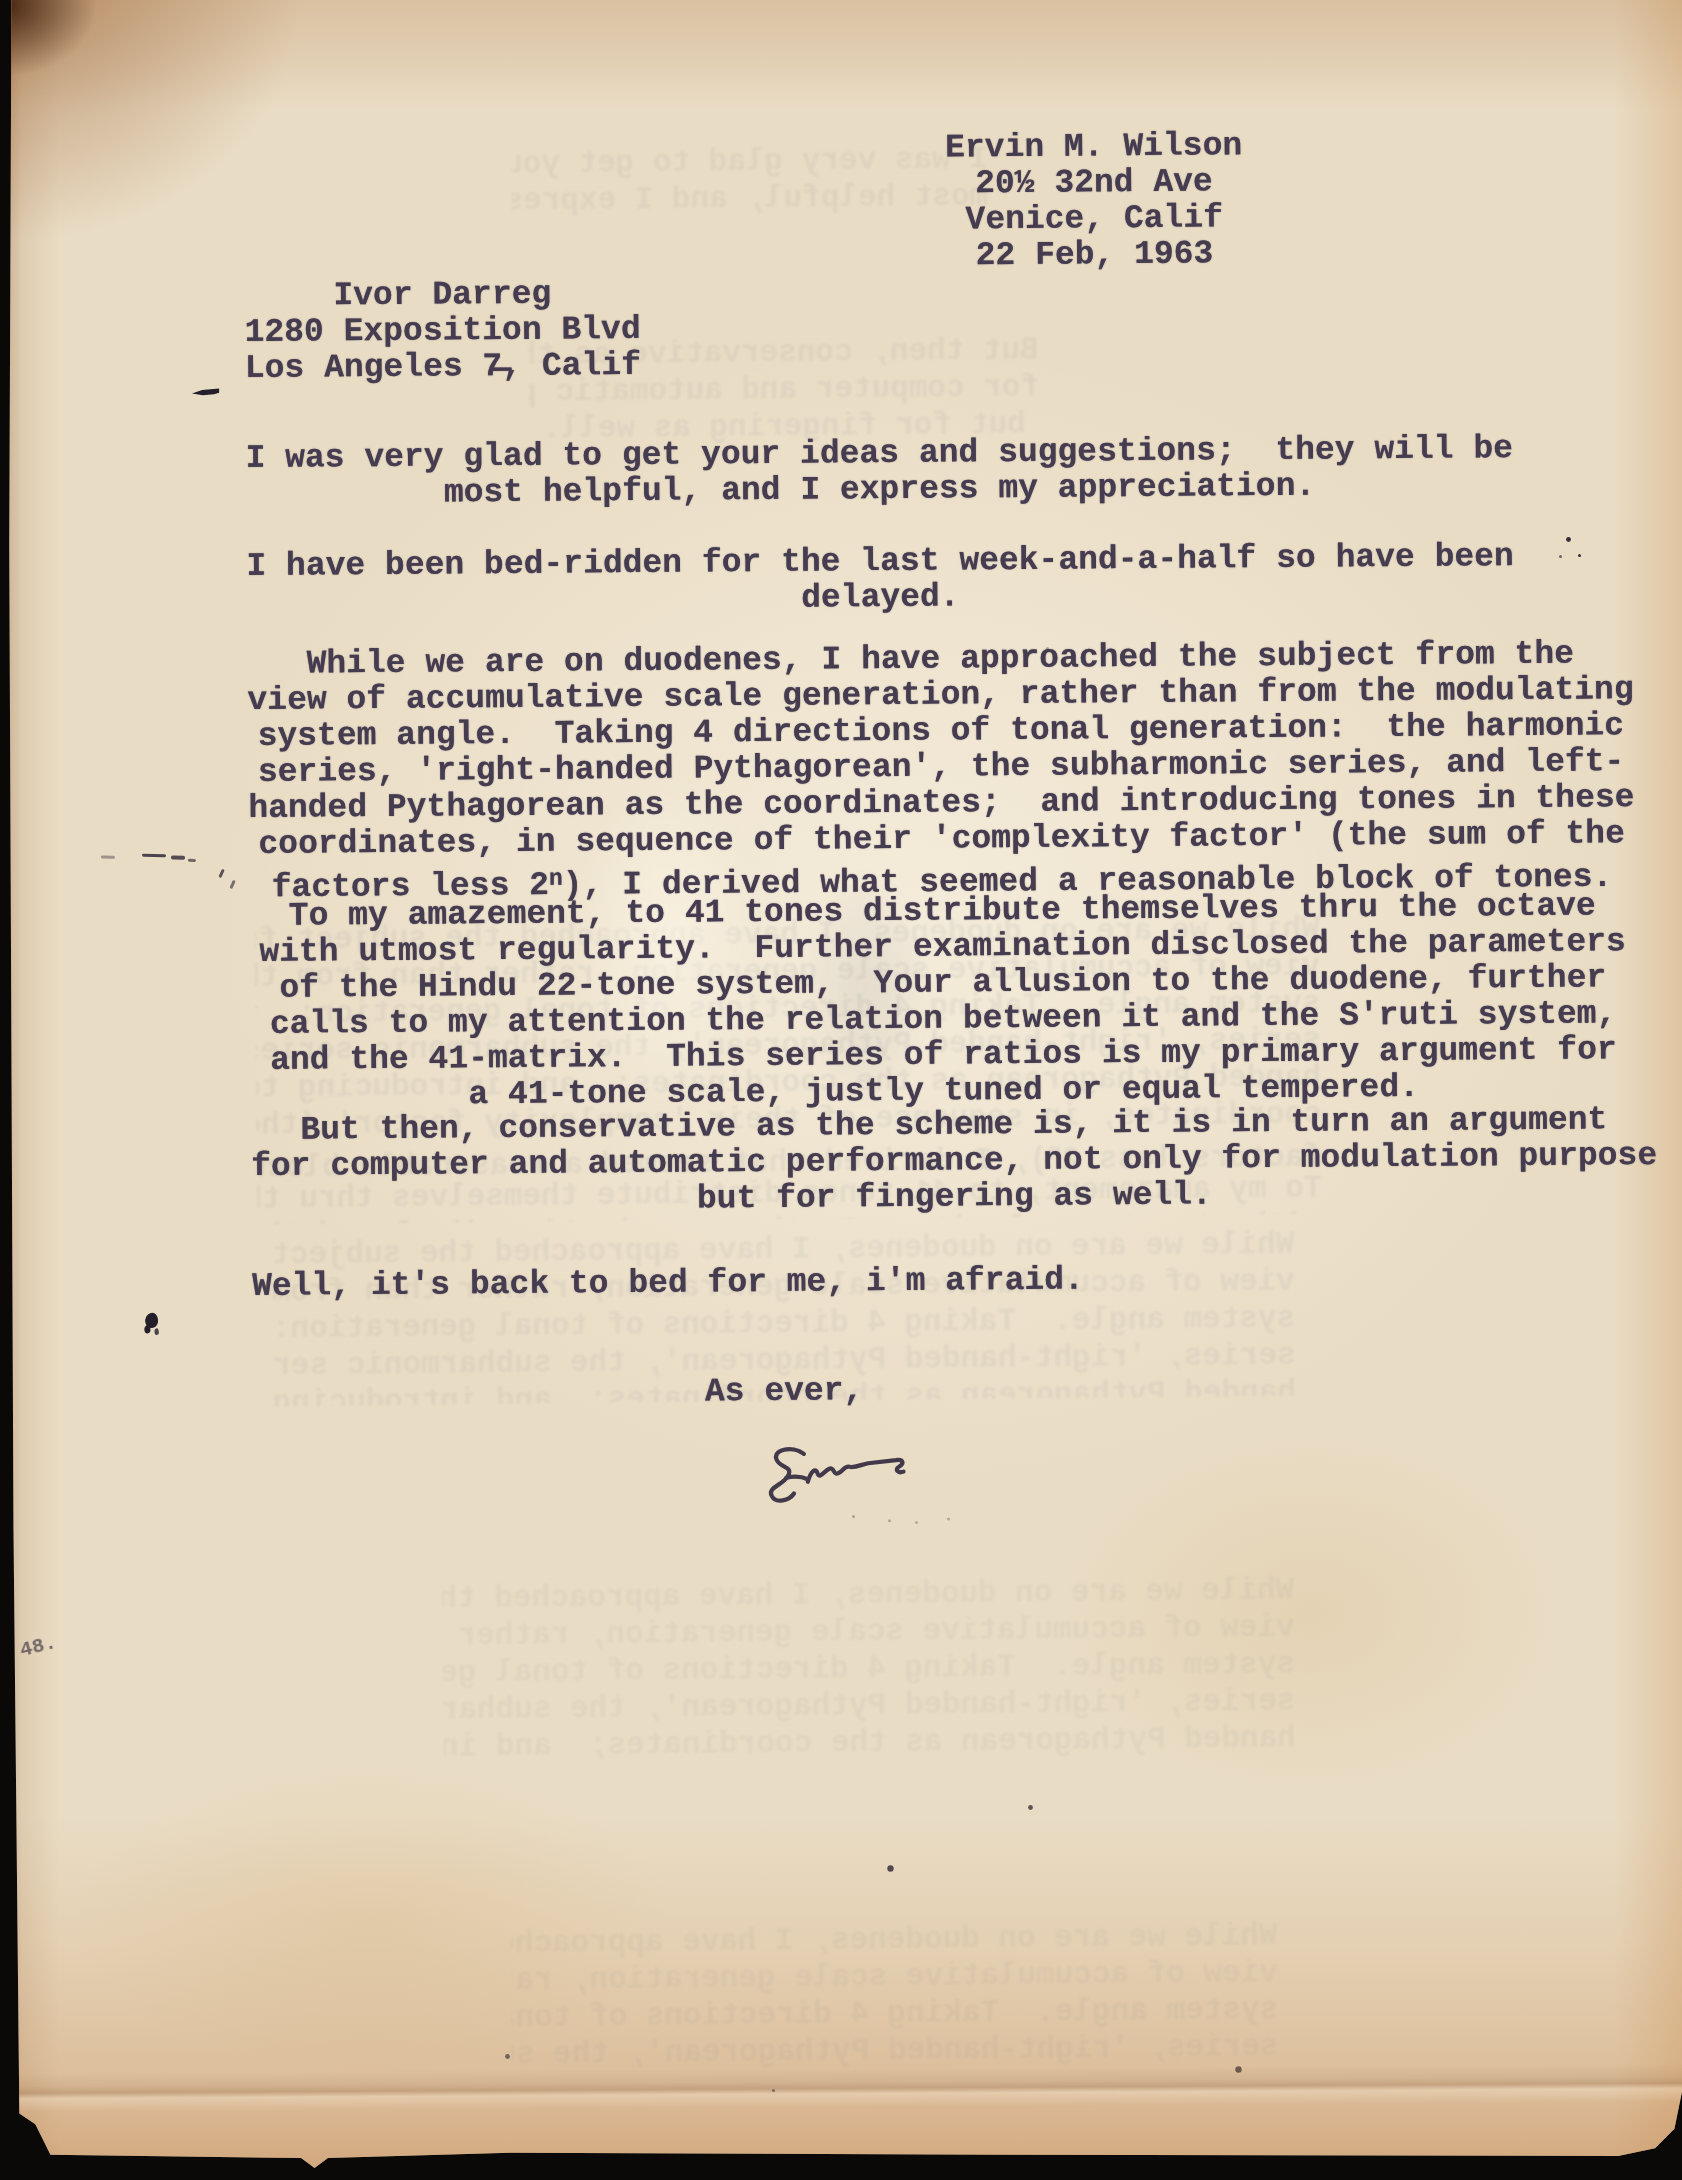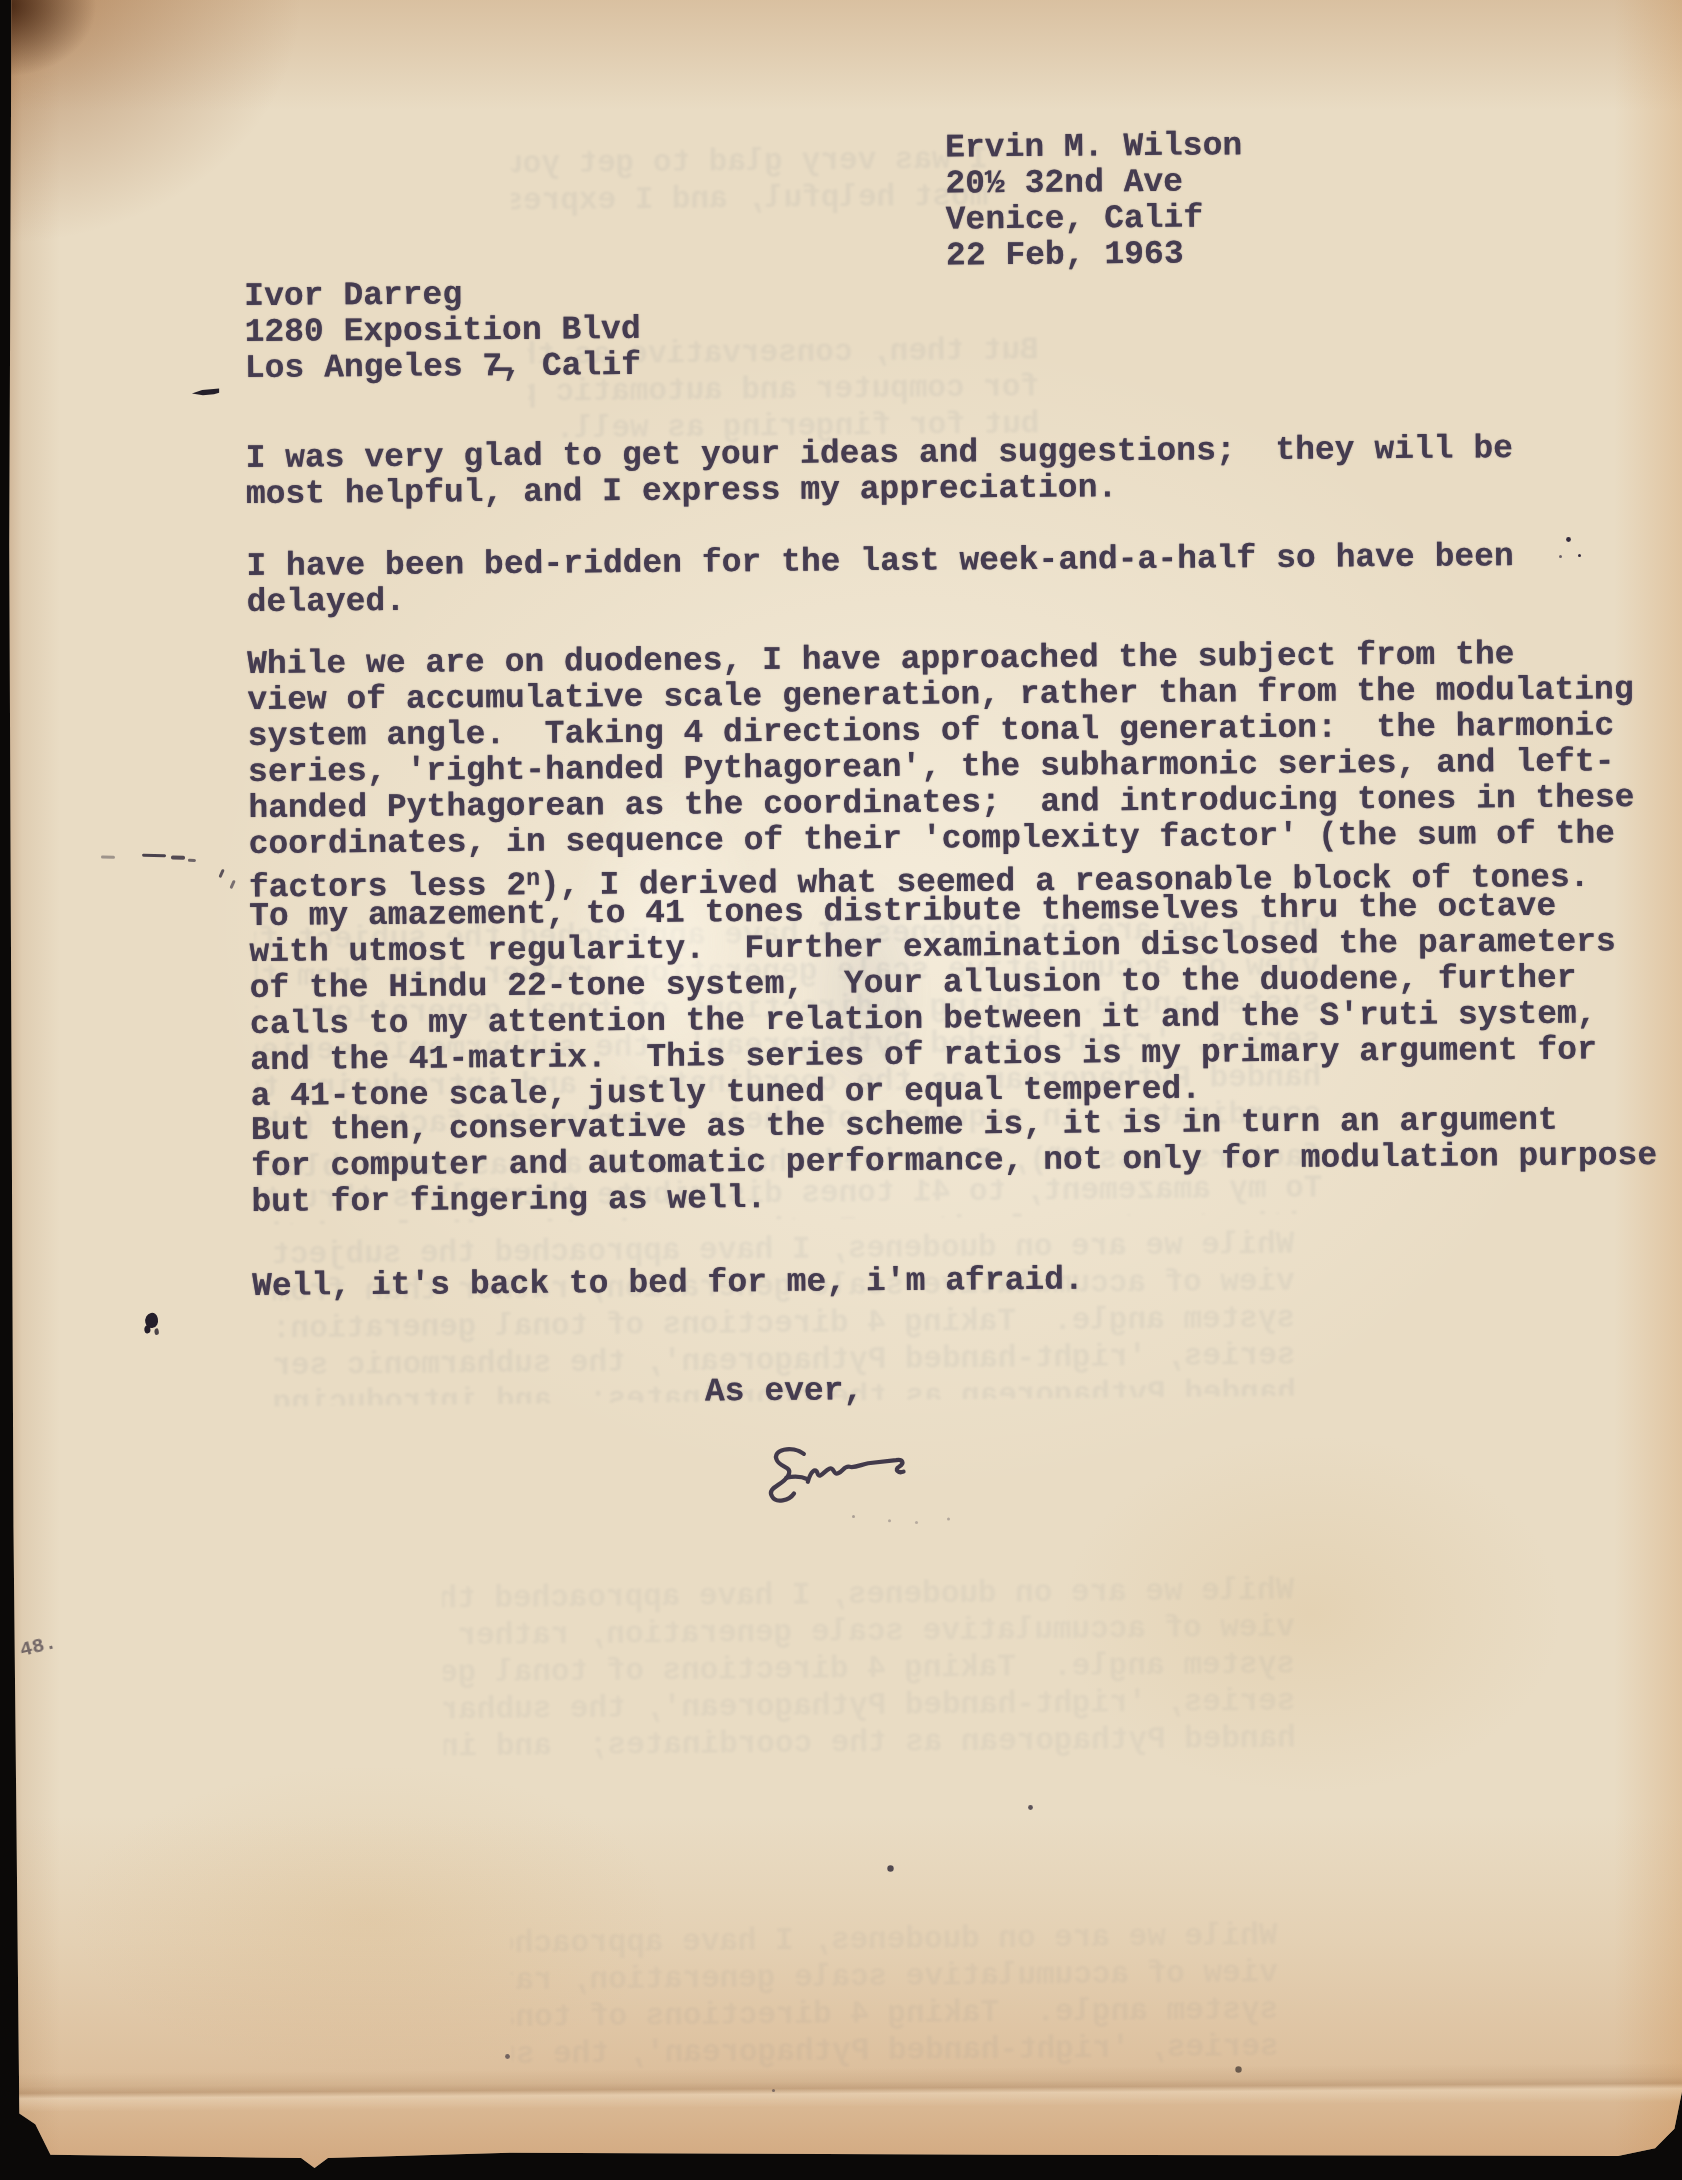--- a/index.html
+++ b/index.html
@@ -14,21 +14,21 @@
       linear-gradient(180deg, rgba(170,110,55,.25) 0, rgba(170,110,55,0) 111px),
       linear-gradient(90deg, rgba(140,80,35,.38) 0, rgba(150,95,45,.12) 22px, rgba(150,95,45,0) 60px),
       linear-gradient(270deg, rgba(200,135,70,.28) 0, rgba(200,135,70,0) 68px),
       linear-gradient(0deg, rgba(185,110,50,.50) 0, rgba(190,122,62,.30) 102px, rgba(198,138,78,.14) 239px, rgba(198,138,78,0) 366px),
       radial-gradient(937px 767px at 54% 42%, rgba(255,251,240,.50), rgba(255,251,240,0) 75%),
       radial-gradient(358px 256px at 78% 74%, rgba(205,165,105,.18), rgba(205,165,105,0) 70%),
       radial-gradient(426px 221px at 22% 88%, rgba(205,160,95,.16), rgba(205,160,95,0) 70%),
       #e9dcc4;
     clip-path:polygon(0.68% 0%,100% 0%,100% 95.9%,99.55% 97.6%,98.4% 98.5%,96.2% 98.85%,
       60% 98.8%,30.5% 98.7%,19.5% 98.95%,18.7% 99.4%,17.9% 98.95%,
-      3.0% 98.8%,2.1% 97.4%,1.15% 96.9%,0.8% 70%,0.55% 25%);}
+      3.0% 98.8%,2.1% 97.4%,1.15% 96.9%,0.8% 70%,0.55% 25%);text-align:center;}
   
   .typed{position:absolute;inset:0;font:700 33px/36px "Liberation Mono",monospace;
     color:#453c50;text-shadow:0 0 1.2px rgba(69,60,80,.75);
     transform:rotate(-0.45deg);transform-origin:256px 1022px;}
   .block{position:absolute;}
   .tline{white-space:pre;height:36px;}
   .sup{font-size:23px;vertical-align:9.4px;}
   .closing{position:absolute;left:702px;top:1378px;white-space:pre;}
   
   .sig{position:absolute;left:758px;top:1441px;width:162px;height:68px;transform:rotate(-3deg);}

